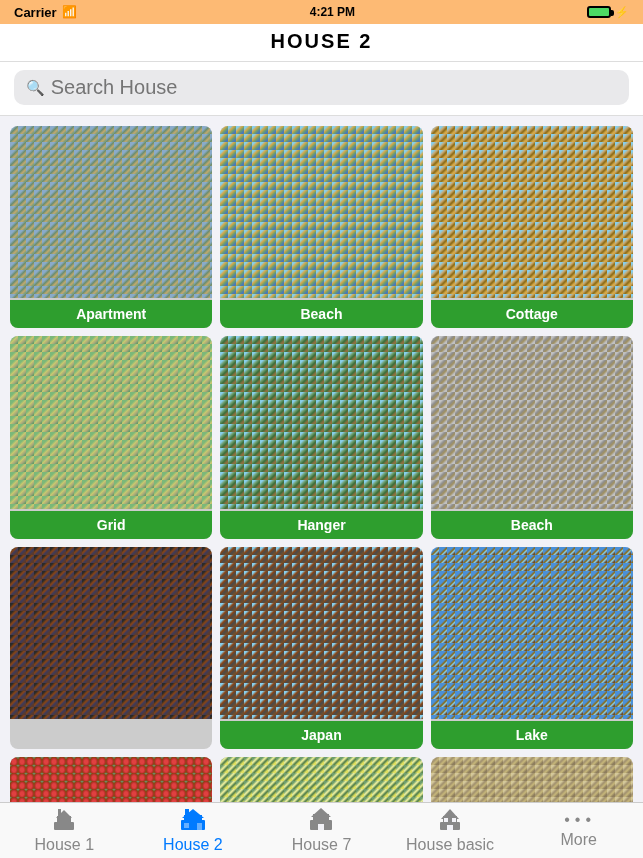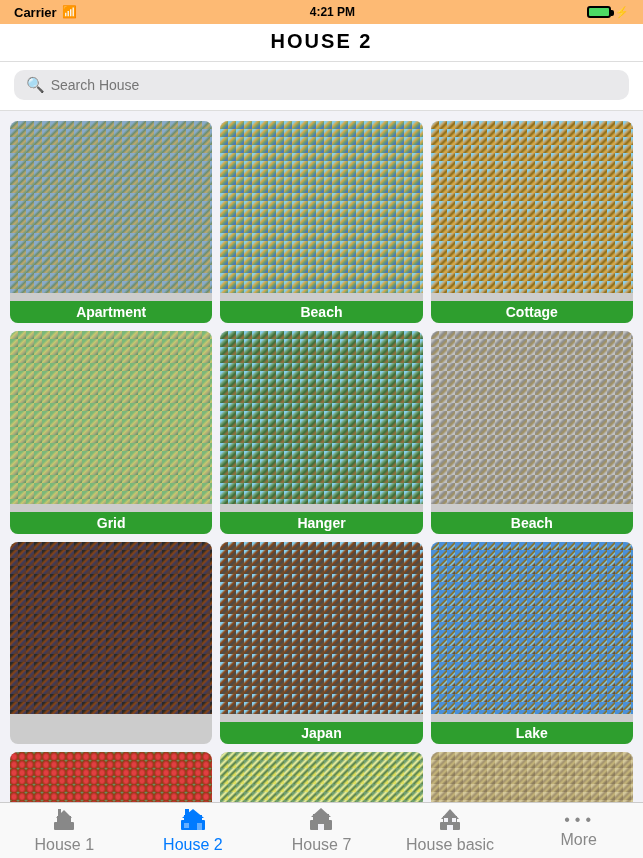--- a/index.html
+++ b/index.html
@@ -70,21 +70,21 @@
       border-radius: 10px;
       display: flex;
       align-items: center;
       padding: 6px 12px;
       gap: 6px;
     }
     .search-input-wrap input {
       background: transparent;
       border: none;
       outline: none;
-      font-size: 14px;
+      font-size: 20px;
       color: #888;
       flex: 1;
       width: 100%;
     }
 
     
     .grid-container {
       padding: 10px 10px 60px;
       display: grid;
       grid-template-columns: repeat(3, 1fr);
@@ -103,21 +103,21 @@
       position: absolute;
       bottom: 0;
       left: 0;
       right: 0;
       background: #2e9e2e;
       color: #fff;
       text-align: center;
       font-size: 14px;
       font-weight: 600;
       padding: 5px 4px;
-      height: 22px;
+      height: 28px;
       display: flex;
       align-items: center;
       justify-content: center;
     }
 
     
     .thumb-apartment { background: linear-gradient(135deg, #8aabca 30%, #6d8e70 50%, #c2a96e 70%, #7a9e7a 90%); }
     .thumb-beach { background: linear-gradient(135deg, #87ceeb 20%, #d4a847 40%, #6e9e6e 60%, #4a7ab5 80%); }
     .thumb-cottage { background: linear-gradient(135deg, #87ceeb 20%, #c8a870 40%, #8b6914 60%, #d4a847 80%); }
     .thumb-grid { background: linear-gradient(135deg, #7ab87a 30%, #c8c870 50%, #a8a87a 70%, #6a9a6a 90%); }

